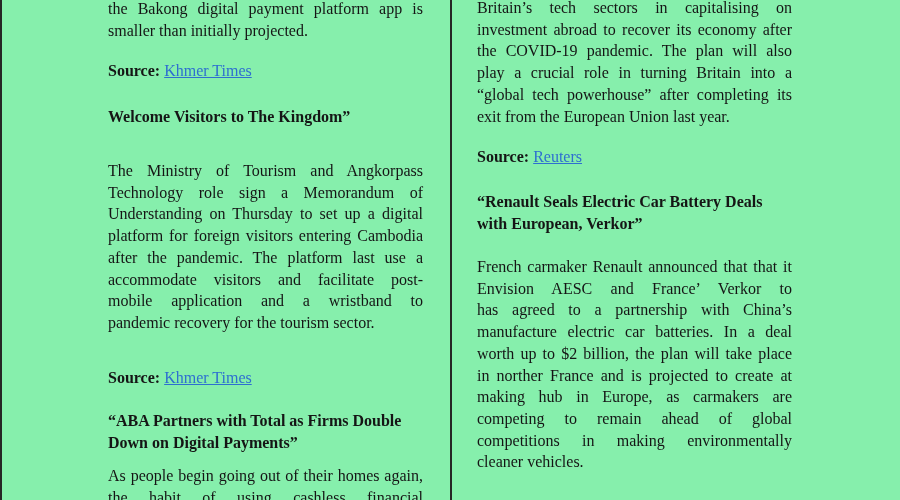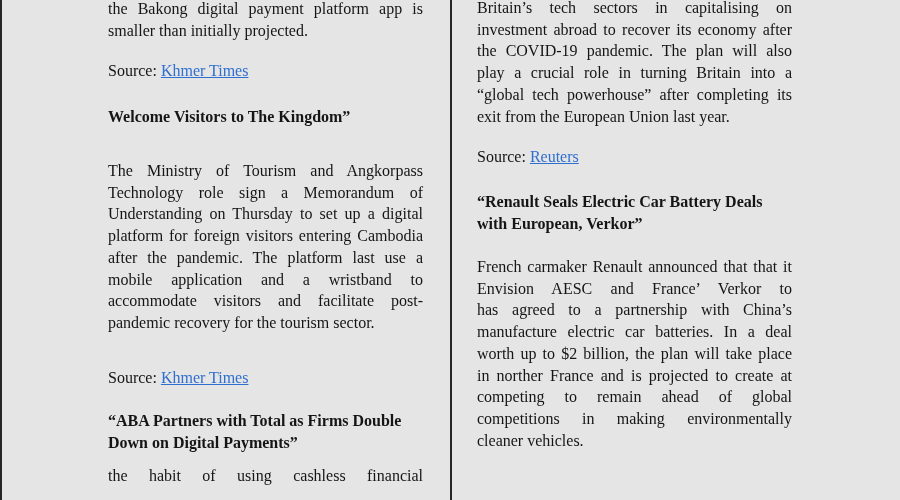--- a/index.html
+++ b/index.html
@@ -1,36 +1,36 @@
 <!DOCTYPE html>
 <html><head>
 <meta charset="utf-8">
 <style>
   html,body{margin:0;padding:0;background:#ffffff;}
   .page{
     position:relative;
     width:900px;height:500px;
-    background:#e5e5e5;
+    background:#86efac;
     overflow:hidden;
     font-family:"Liberation Serif","DejaVu Serif",serif;
     font-size:16px;
     line-height:21.7px;
     color:#151515;
   }
   .vrule{position:absolute;top:0;height:500px;width:2px;background:#262626;}
   .vrule.left-edge{left:0;}
   .vrule.divider{left:450px;}
   .column{position:absolute;top:0;height:500px;}
   .column.left{left:108px;width:315px;}
   .column.right{left:477px;width:315px;}
   .block{position:absolute;left:0;right:0;}
   .line{text-align:left;white-space:normal;}
   .line.j{text-align:justify;text-align-last:justify;}
   .heading .line{font-weight:bold;}
-  .src-label{font-weight:normal;}
+  .src-label{font-weight:bold;}
   .link{color:#2e6fd0;text-decoration:underline;cursor:pointer;}
 </style>
 </head>
 <body>
 
 <div class="page">
   <div class="vrule left-edge"></div>
   <div class="vrule divider"></div>
   <div class="column left">
       <div class="block paragraph" style="top: -2px;">
@@ -42,32 +42,33 @@
       </div>
       <div class="block heading" style="top: 106px;">
         <div class="line">Welcome Visitors to The Kingdom”</div>
       </div>
       <div class="block paragraph" style="top: 160px;">
         <div class="line j">The Ministry of Tourism and Angkorpass</div>
         <div class="line j">Technology role sign a Memorandum of</div>
         <div class="line j">Understanding on Thursday to set up a digital</div>
         <div class="line j">platform for foreign visitors entering Cambodia</div>
         <div class="line j">after the pandemic. The platform last use a</div>
+        <div class="line j">accommodate visitors and facilitate post-</div>
         <div class="line j">mobile application and a wristband to</div>
-        <div class="line j">accommodate visitors and facilitate post-</div>
         <div class="line">pandemic recovery for the tourism sector.</div>
       </div>
       <div class="block source" style="top: 367px;">
         <div class="line"><span class="src-label">Source:</span> <a class="link">Khmer Times</a></div>
       </div>
       <div class="block heading" style="top: 410px;">
         <div class="line">“ABA Partners with Total as Firms Double</div>
         <div class="line">Down on Digital Payments”</div>
       </div>
       <div class="block paragraph" style="top: 465px;">
+        <div class="line j">As people begin going out of their homes again,</div>
         <div class="line j">the habit of using cashless financial</div>
       </div>
     </div>
   <div class="column right">
       <div class="block paragraph" style="top: -3px;">
         <div class="line j">Britain’s tech sectors in capitalising on</div>
         <div class="line j">investment abroad to recover its economy after</div>
         <div class="line j">the COVID-19 pandemic. The plan will also</div>
         <div class="line j">play a crucial role in turning Britain into a</div>
         <div class="line j">“global tech powerhouse” after completing its</div>
@@ -80,18 +81,19 @@
         <div class="line">“Renault Seals Electric Car Battery Deals</div>
         <div class="line">with European, Verkor”</div>
       </div>
       <div class="block paragraph" style="top: 256px;">
         <div class="line j">French carmaker Renault announced that that it</div>
         <div class="line j">Envision AESC and France’ Verkor to</div>
         <div class="line j">has agreed to a partnership with China’s</div>
         <div class="line j">manufacture electric car batteries. In a deal</div>
         <div class="line j">worth up to $2 billion, the plan will take place</div>
         <div class="line j">in norther France and is projected to create at</div>
+        <div class="line j">making hub in Europe, as carmakers are</div>
         <div class="line j">competing to remain ahead of global</div>
         <div class="line j">competitions in making environmentally</div>
         <div class="line">cleaner vehicles.</div>
       </div>
     </div>
 </div>
 
 </body></html>

